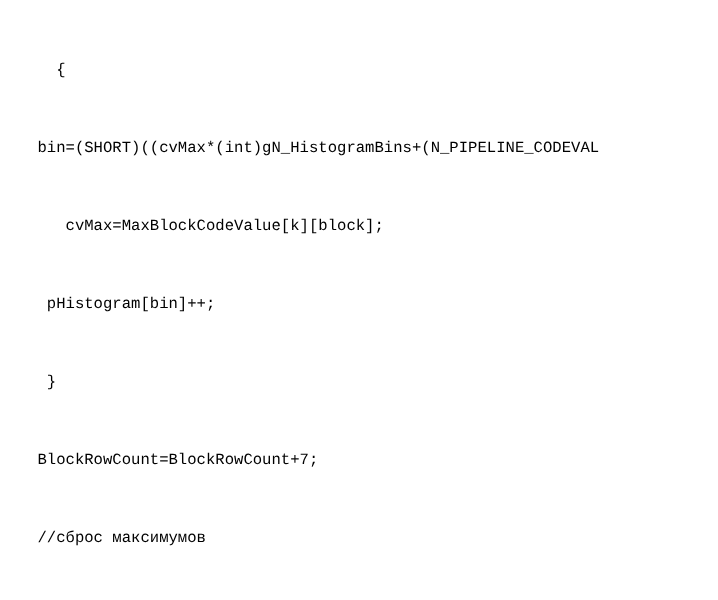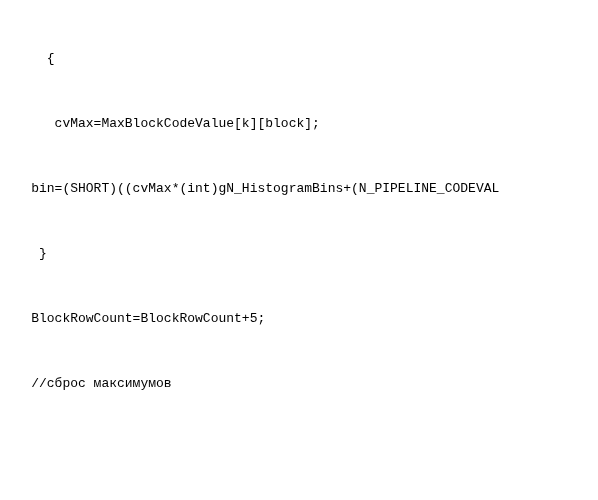--- a/index.html
+++ b/index.html
@@ -24,24 +24,25 @@
     .line {
       display: block;
       white-space: pre;
     }
   </style>
 </head>
 <body>
 
 <div class="code-container">
 <span class="line">      {</span>
+<span class="line">    bin=(SHORT)((cvMax*(int)gN_HistogramBins+(N_PIPELINE_CODEVAL</span>
 <span class="line">       cvMax=MaxBlockCodeValue[k][block];</span>
-<span class="line">    bin=(SHORT)((cvMax*(int)gN_HistogramBins+(N_PIPELINE_CODEVAL</span>
+<span class="line">     pHistogram[bin]++;</span>
 <span class="line">     }</span>
-<span class="line">    BlockRowCount=BlockRowCount+5;</span>
+<span class="line">    BlockRowCount=BlockRowCount+7;</span>
 <span class="line">    //сброс максимумов</span>
 
 
 
 
 
 
 
 </div>
 

